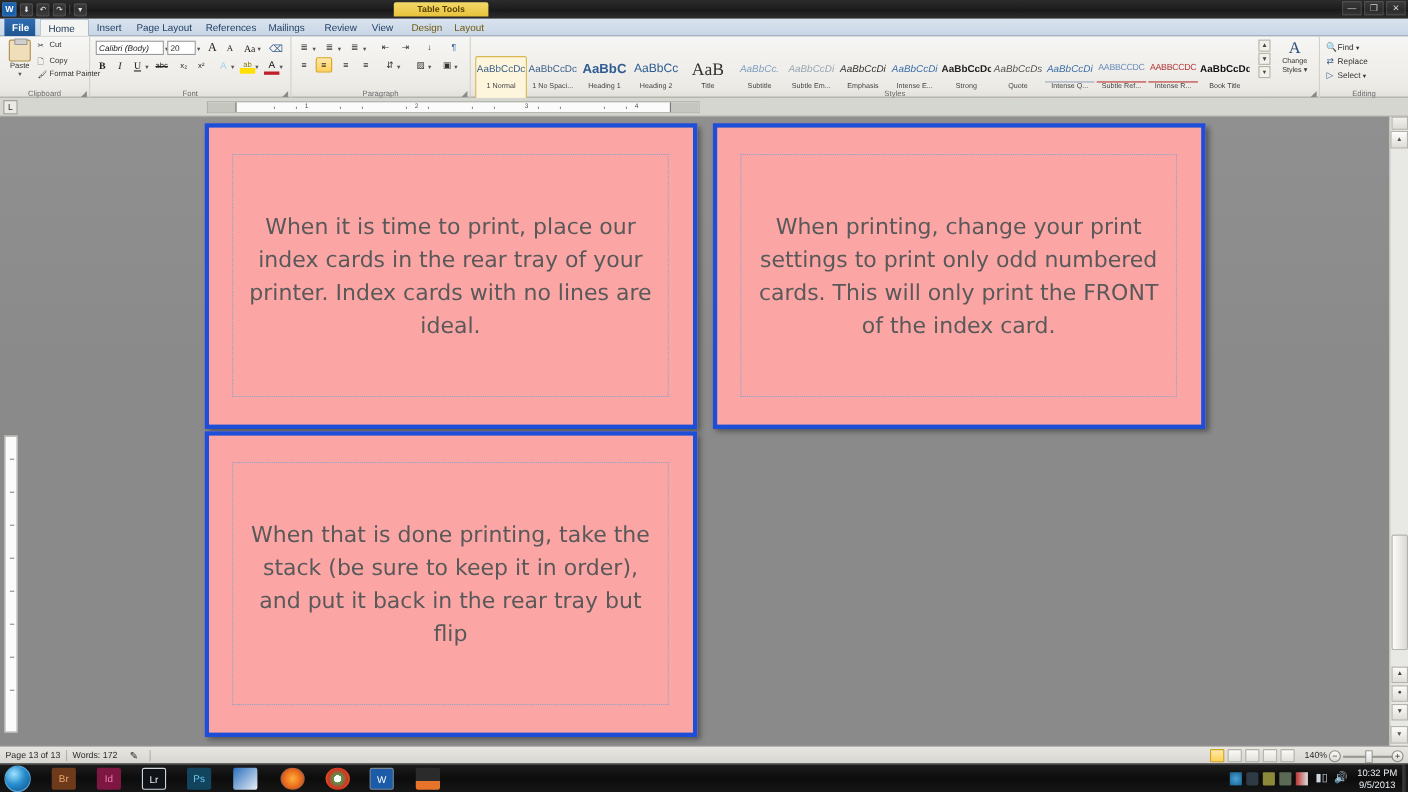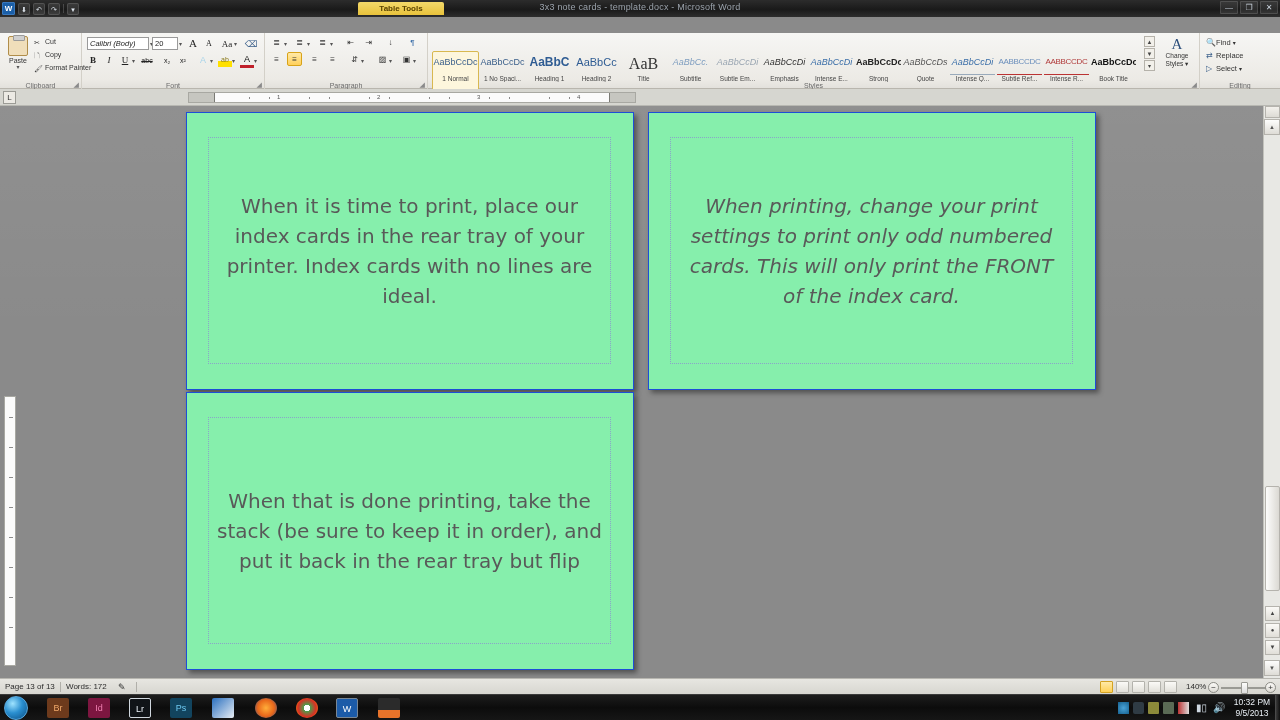--- a/index.html
+++ b/index.html
@@ -167,23 +167,23 @@
     background: #fbfbfb; border: 1px solid #a8a8a2;
   }
   .vruler .vtick { position: absolute; left: 4px; width: 4px; height: 1px; background: #8a8a8a; }
 
   
   .canvas {
     position: absolute; left: 0; top: 106px; width: 1280px; height: 572px;
     background: #8a8a8a; overflow: hidden;
   }
   .page {
-    position: absolute; background: #86efac;
+    position: absolute; background: #fca5a5;
     box-shadow: 3px 3px 5px rgba(0,0,0,0.42);
-    border: 1px solid #1d4ed8;
+    border: 4px solid #1d4ed8;
   }
   .cellbox {
     position: absolute; border: 1px dotted #8aa4c8;
     display: flex; align-items: center; justify-content: center;
   }
   .cardtext {
     font-size: 20px; line-height: 30px; color: #595959; text-align: center;
     font-family: "DejaVu Sans", sans-serif; padding: 0 6px;
   }
   .ghost {
@@ -261,28 +261,39 @@
   <div class="titlebar">
     <div class="qat">
       <div class="winlogo">W</div>
       <div class="qat-btn">⬇</div>
       <div class="qat-btn">↶</div>
       <div class="qat-btn">↷</div>
       <div class="qat-sep"></div>
       <div class="qat-btn">▾</div>
     </div>
     <div class="tabletools">Table Tools</div>
-    <div class="title-text">3x3 note cards - template.docx - Microsoft Word</div>
     <div class="wincontrols">
       <div class="wc">—</div>
       <div class="wc">❐</div>
       <div class="wc">✕</div>
     </div>
   </div>
 
+  <div class="tabstrip">
+    <div class="tab file" style="left:4px;width:28px;">File</div>
+    <div class="tab active" style="left:36px;width:45px;">Home</div>
+    <div class="tab" style="left:81px;">Insert</div>
+    <div class="tab" style="left:117px;">Page Layout</div>
+    <div class="tab" style="left:180px;">References</div>
+    <div class="tab" style="left:237px;">Mailings</div>
+    <div class="tab" style="left:288px;">Review</div>
+    <div class="tab" style="left:331px;">View</div>
+    <div class="tab tt" style="left:367px;">Design</div>
+    <div class="tab tt" style="left:406px;">Layout</div>
+  </div>
 
   <div class="ribbon">
 
     <div class="group" id="g-clipboard">
       <div class="paste-btn">
         <div class="paste-ico"></div>
         <div class="paste-lbl">Paste</div>
         <div style="font-size:6px;color:#555;margin-top:-1px;">▾</div>
       </div>
       <div class="cb-item" style="top:5px;">
@@ -476,21 +487,21 @@
 
     <div class="ghost" style="left:0;top:0;width:1280px;height:572px;background:linear-gradient(180deg,rgba(255,255,255,.05),rgba(255,255,255,0) 40%);"></div>
 
     <div class="page" style="left:186px;top:6px;width:448px;height:278px;">
       <div class="cellbox" style="left:21px;top:24px;right:22px;bottom:25px;">
         <div class="cardtext">When it is time to print, place our index cards in the rear tray of your printer.  Index cards with no lines are ideal.</div>
       </div>
     </div>
 
     <div class="page" style="left:648px;top:6px;width:448px;height:278px;">
-      <div class="cellbox" style="left:21px;top:24px;right:22px;bottom:25px;font-style:italic;">
+      <div class="cellbox" style="left:21px;top:24px;right:22px;bottom:25px;">
         <div class="cardtext">When printing, change your print settings to print only odd numbered cards.  This will only print the FRONT of the index card.</div>
       </div>
     </div>
 
     <div class="page" style="left:186px;top:286px;width:448px;height:278px;">
       <div class="cellbox" style="left:21px;top:24px;right:22px;bottom:25px;">
         <div class="cardtext">When that is done printing, take the stack (be sure to keep it in order), and put it back in the rear tray but flip</div>
       </div>
     </div>
 

